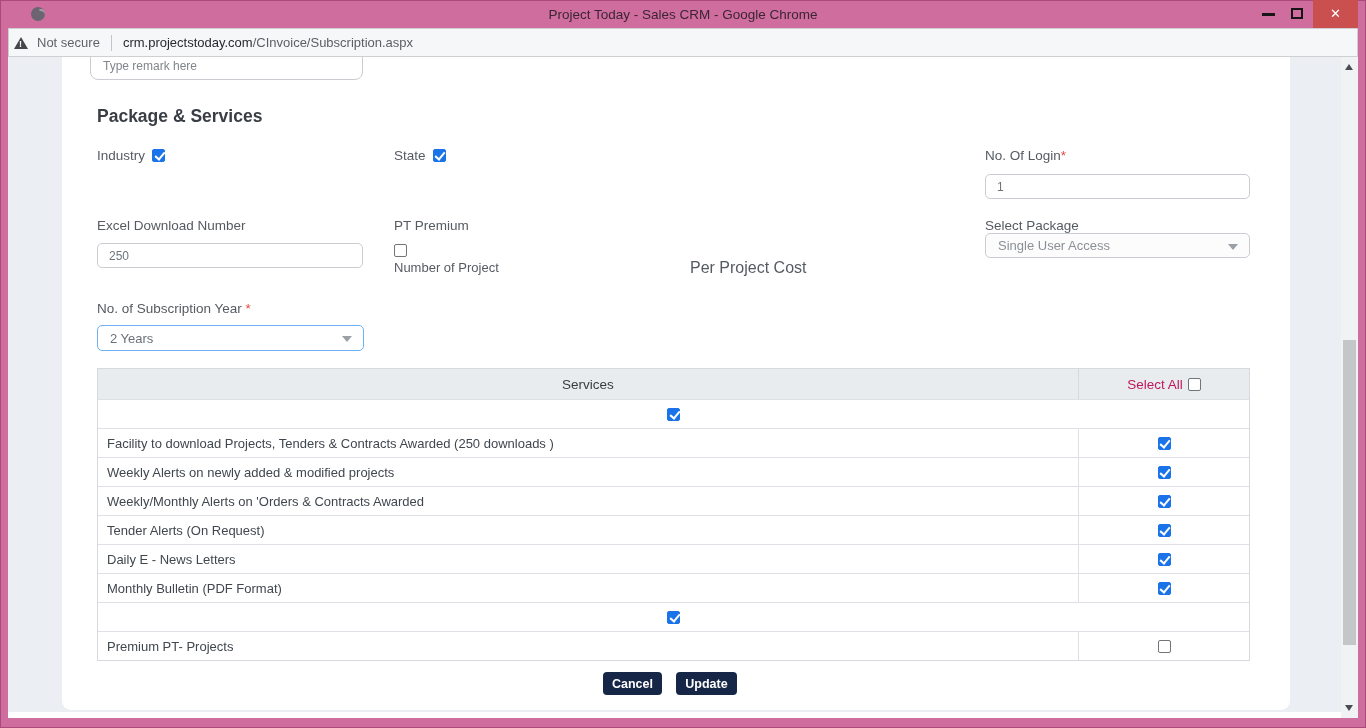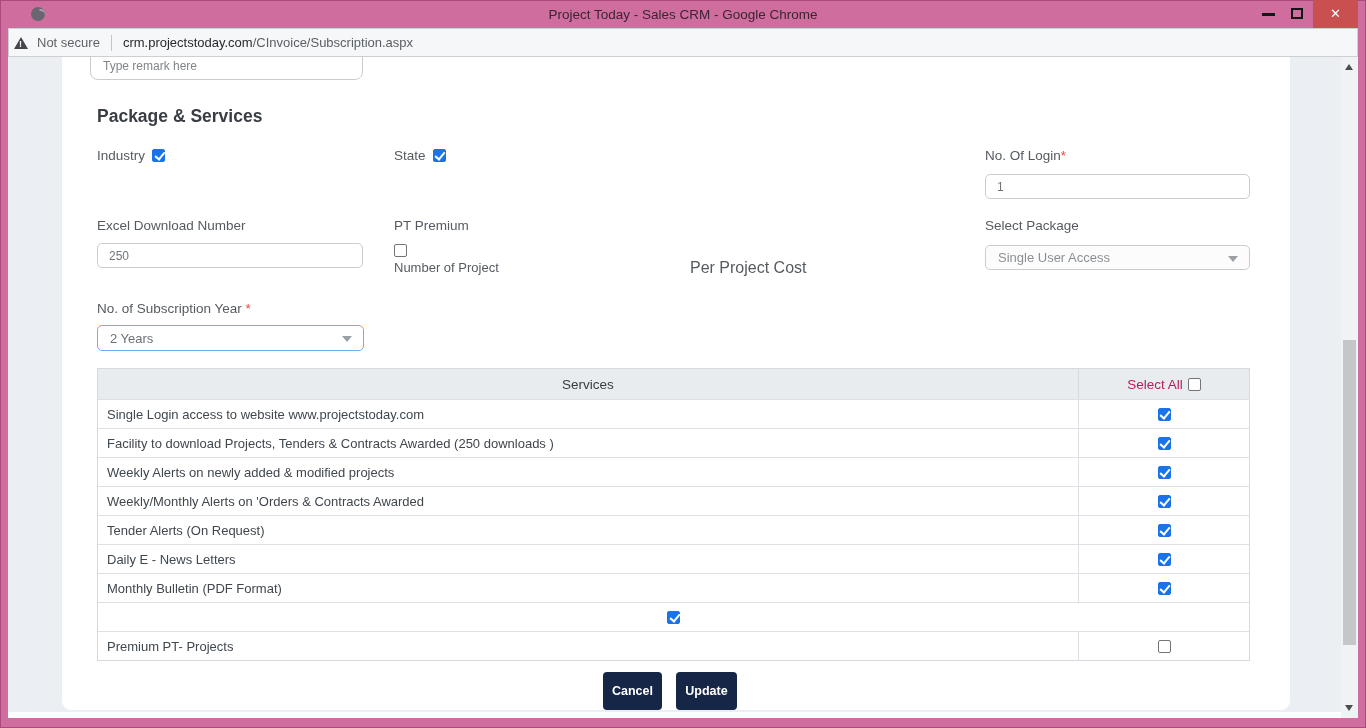--- a/index.html
+++ b/index.html
@@ -74,21 +74,21 @@
   .svc-header .c1 { width:981px; display:flex; align-items:center; justify-content:center;
                     font-size:13.5px; color:#363c42; border-right:1px solid #d6dade; }
   .svc-header .c2 { flex:1; display:flex; align-items:center; justify-content:center; gap:5px;
                     font-size:13.5px; color:#be185d; }
   .svc-row { display:flex; height:29px; border-top:1px solid #dde1e6; background:#fff; }
   .svc-row .c1 { width:981px; display:flex; align-items:center; padding-left:9px;
                  font-size:13px; color:#40474e; border-right:1px solid #dde1e6; }
   .svc-row .c2 { flex:1; display:flex; align-items:center; justify-content:center; }
 
   
-  .btn { position:absolute; top:615px; height:38px; background:#152647; color:#fff; border:none;
+  .btn { position:absolute; top:615px; height:23px; background:#152647; color:#fff; border:none;
          border-radius:4px; font-family:inherit; font-size:12.5px; font-weight:bold;
          display:flex; align-items:center; justify-content:center; }
   .btn-cancel { left:541px; width:59px; }
   .btn-update { left:614px; width:61px; }
 
   
   .scrollbar { position:absolute; left:1333px; top:0; width:17px; height:661px; background:#f1f2f4; }
   .sb-arrow { position:absolute; left:4px; width:0; height:0; border-left:4.5px solid transparent;
               border-right:4.5px solid transparent; }
   .sb-up { top:7px; border-bottom:6px solid #4b4d50; }
@@ -147,21 +147,21 @@
         <span>250</span>
       </div>
 
       <div class="fld-label" style="position:absolute; left:332px; top:161px;">PT Premium</div>
       <span class="cb" style="position:absolute; left:332px; top:187px;"></span>
       <div class="fld-label" style="position:absolute; left:332px; top:203px; font-size:13px;">Number of Project</div>
 
       <div class="fld-label" style="position:absolute; left:628px; top:202px; font-size:16px;">Per Project Cost</div>
 
       <div class="fld-label" style="position:absolute; left:923px; top:161px;">Select Package</div>
-      <div class="sel" style="left:923px; top:188px; width:265px;">
+      <div class="sel" style="left:923px; top:176px; width:265px;">
         <span>Single User Access</span>
         <span class="caret"></span>
       </div>
 
       <div class="fld-label" style="position:absolute; left:35px; top:244px;">
         <span>No. of Subscription Year</span> <span class="req">*</span>
       </div>
       <div class="sel focus" style="left:35px; top:268px; width:267px; height:26px;">
         <span>2 Years</span>
         <span class="caret"></span>
@@ -169,21 +169,20 @@
 
       <div class="svc-table">
         <div class="svc-header">
           <div class="c1">Services</div>
           <div class="c2">
             <span>Select All</span>
             <span class="cb"></span>
           </div>
         </div>
         <div class="svc-row">
-          <div class="c1">Single Login access to website www.projectstoday.com</div>
           <div class="c2">
               <span class="cb checked"></span>
             </div>
         </div>
         <div class="svc-row">
           <div class="c1">Facility to download Projects, Tenders &amp; Contracts Awarded (250 downloads )</div>
           <div class="c2">
               <span class="cb checked"></span>
             </div>
         </div>

